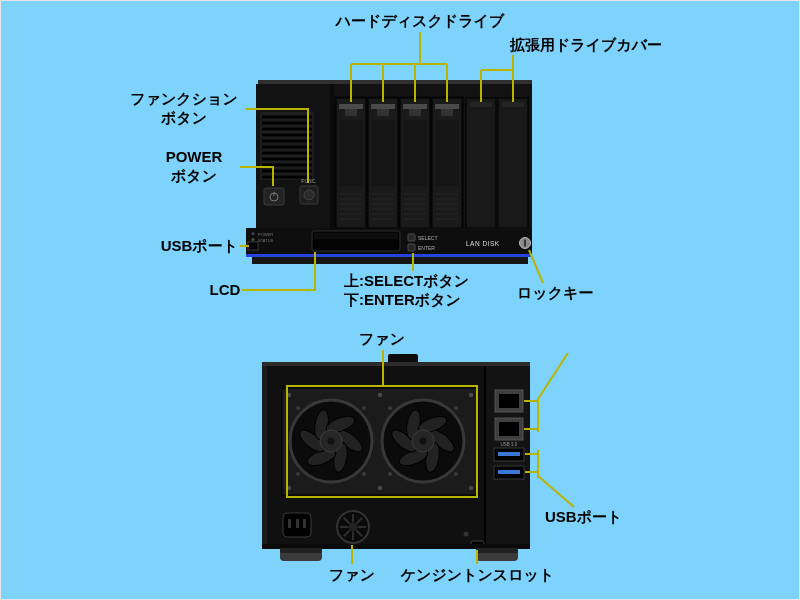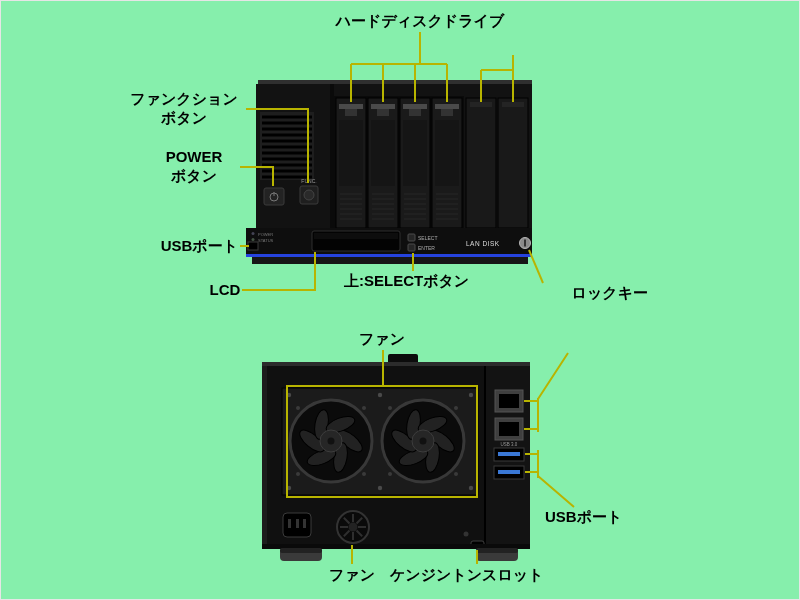--- a/index.html
+++ b/index.html
@@ -1,16 +1,16 @@
 <!DOCTYPE html>
 <html><head>
 <meta charset="utf-8">
 <style>
   html,body{margin:0;padding:0;background:#fff;}
-  .stage{position:relative;width:800px;height:600px;background:#86efac;overflow:hidden;
+  .stage{position:relative;width:800px;height:600px;background:#7dd3fc;overflow:hidden;
          box-shadow:inset 0 0 0 1px #e6e6e6;
          font-family:"Liberation Sans","DejaVu Sans",sans-serif;}
   .stage svg{position:absolute;left:0;top:0;}
   .label{position:absolute;font-weight:700;font-size:15px;color:#000;line-height:1.25;
          font-family:"Liberation Sans","DejaVu Sans",sans-serif;white-space:nowrap;}
   svg text{font-family:"Liberation Sans","DejaVu Sans",sans-serif;}
 </style>
 </head>
 <body>
 
@@ -218,43 +218,45 @@
     <rect x="287" y="386" width="190" height="111"></rect>
     <path d="M538,398 V432 M538,401 H524 M538,429 H524 M538,399 L568,353"></path>
     <path d="M538,450 V478 M538,454 H525 M538,472 H525 M538,476 L574,507"></path>
     <path d="M352,564 V545"></path>
     <path d="M477,564 V550"></path>
   </g>
 </svg>
 
   <div class="label" style="left:330px;top:12px;width:180px;text-align:center">ハードディスクドライブ</div>
 
+  <div class="label" style="left:510px;top:36px;width:190px;text-align:left">拡張用ドライブカバー</div>
 
   <div class="label" style="left:125px;top:90px;width:118px;text-align:center">
     <div>ファンクション</div>
     <div>ボタン</div>
   </div>
 
   <div class="label" style="left:150px;top:148px;width:88px;text-align:center">
     <div>POWER</div>
     <div>ボタン</div>
   </div>
 
   <div class="label" style="left:148px;top:237px;width:90px;text-align:right">USBポート</div>
 
   <div class="label" style="left:204px;top:281px;width:42px;text-align:center">LCD</div>
 
   <div class="label" style="left:344px;top:272px;width:165px;">
     <div>上:SELECTボタン</div>
+    <div>下:ENTERボタン</div>
   </div>
 
-  <div class="label" style="left:548px;top:284px;width:100px;text-align:right">ロックキー</div>
+  <div class="label" style="left:517px;top:284px;width:100px;text-align:left">ロックキー</div>
 
   <div class="label" style="left:352px;top:330px;width:60px;text-align:center">ファン</div>
 
 
   <div class="label" style="left:545px;top:508px;width:110px;text-align:left">USBポート</div>
 
   <div class="label" style="left:322px;top:566px;width:60px;text-align:center">ファン</div>
 
-  <div class="label" style="left:390px;top:566px;width:175px;">ケンジントンスロット</div>
+  <div class="label" style="left:390px;top:566px;width:175px;text-align:center">ケンジントンスロット</div>
 
 </div>
 
 </body></html>

